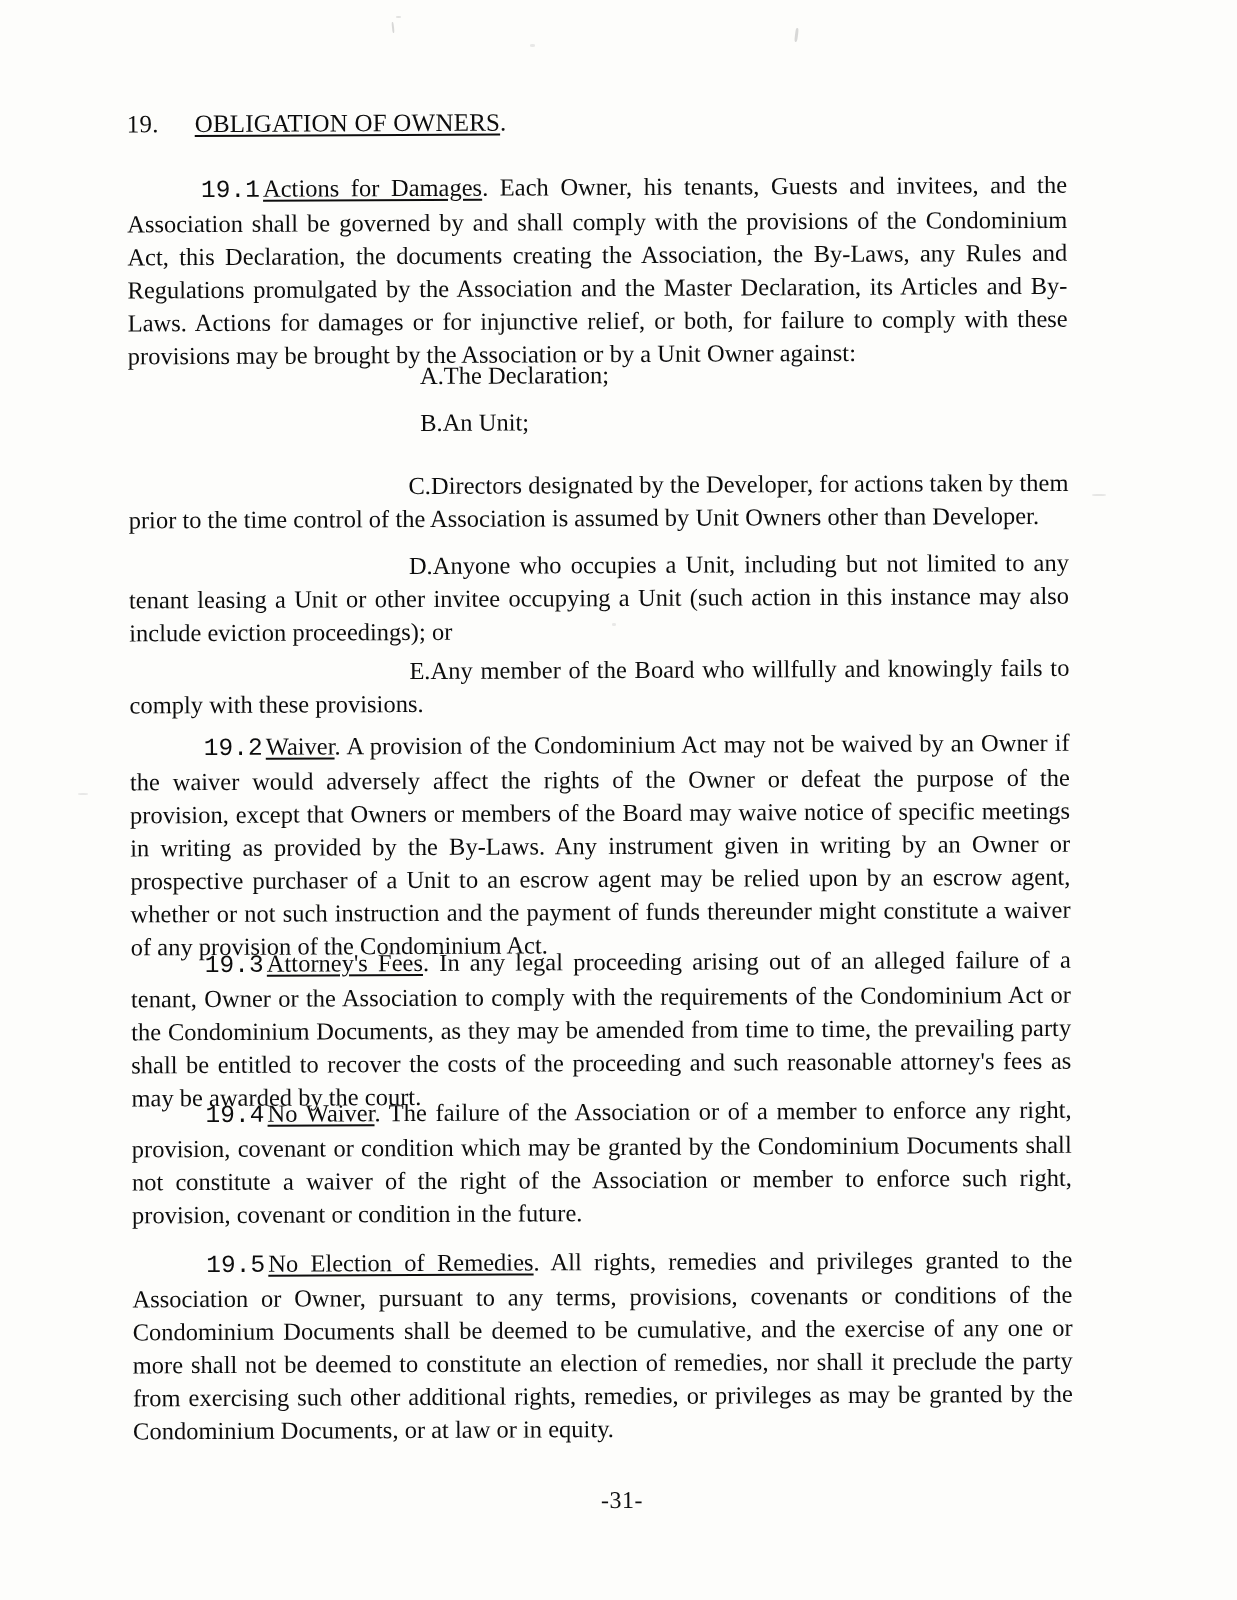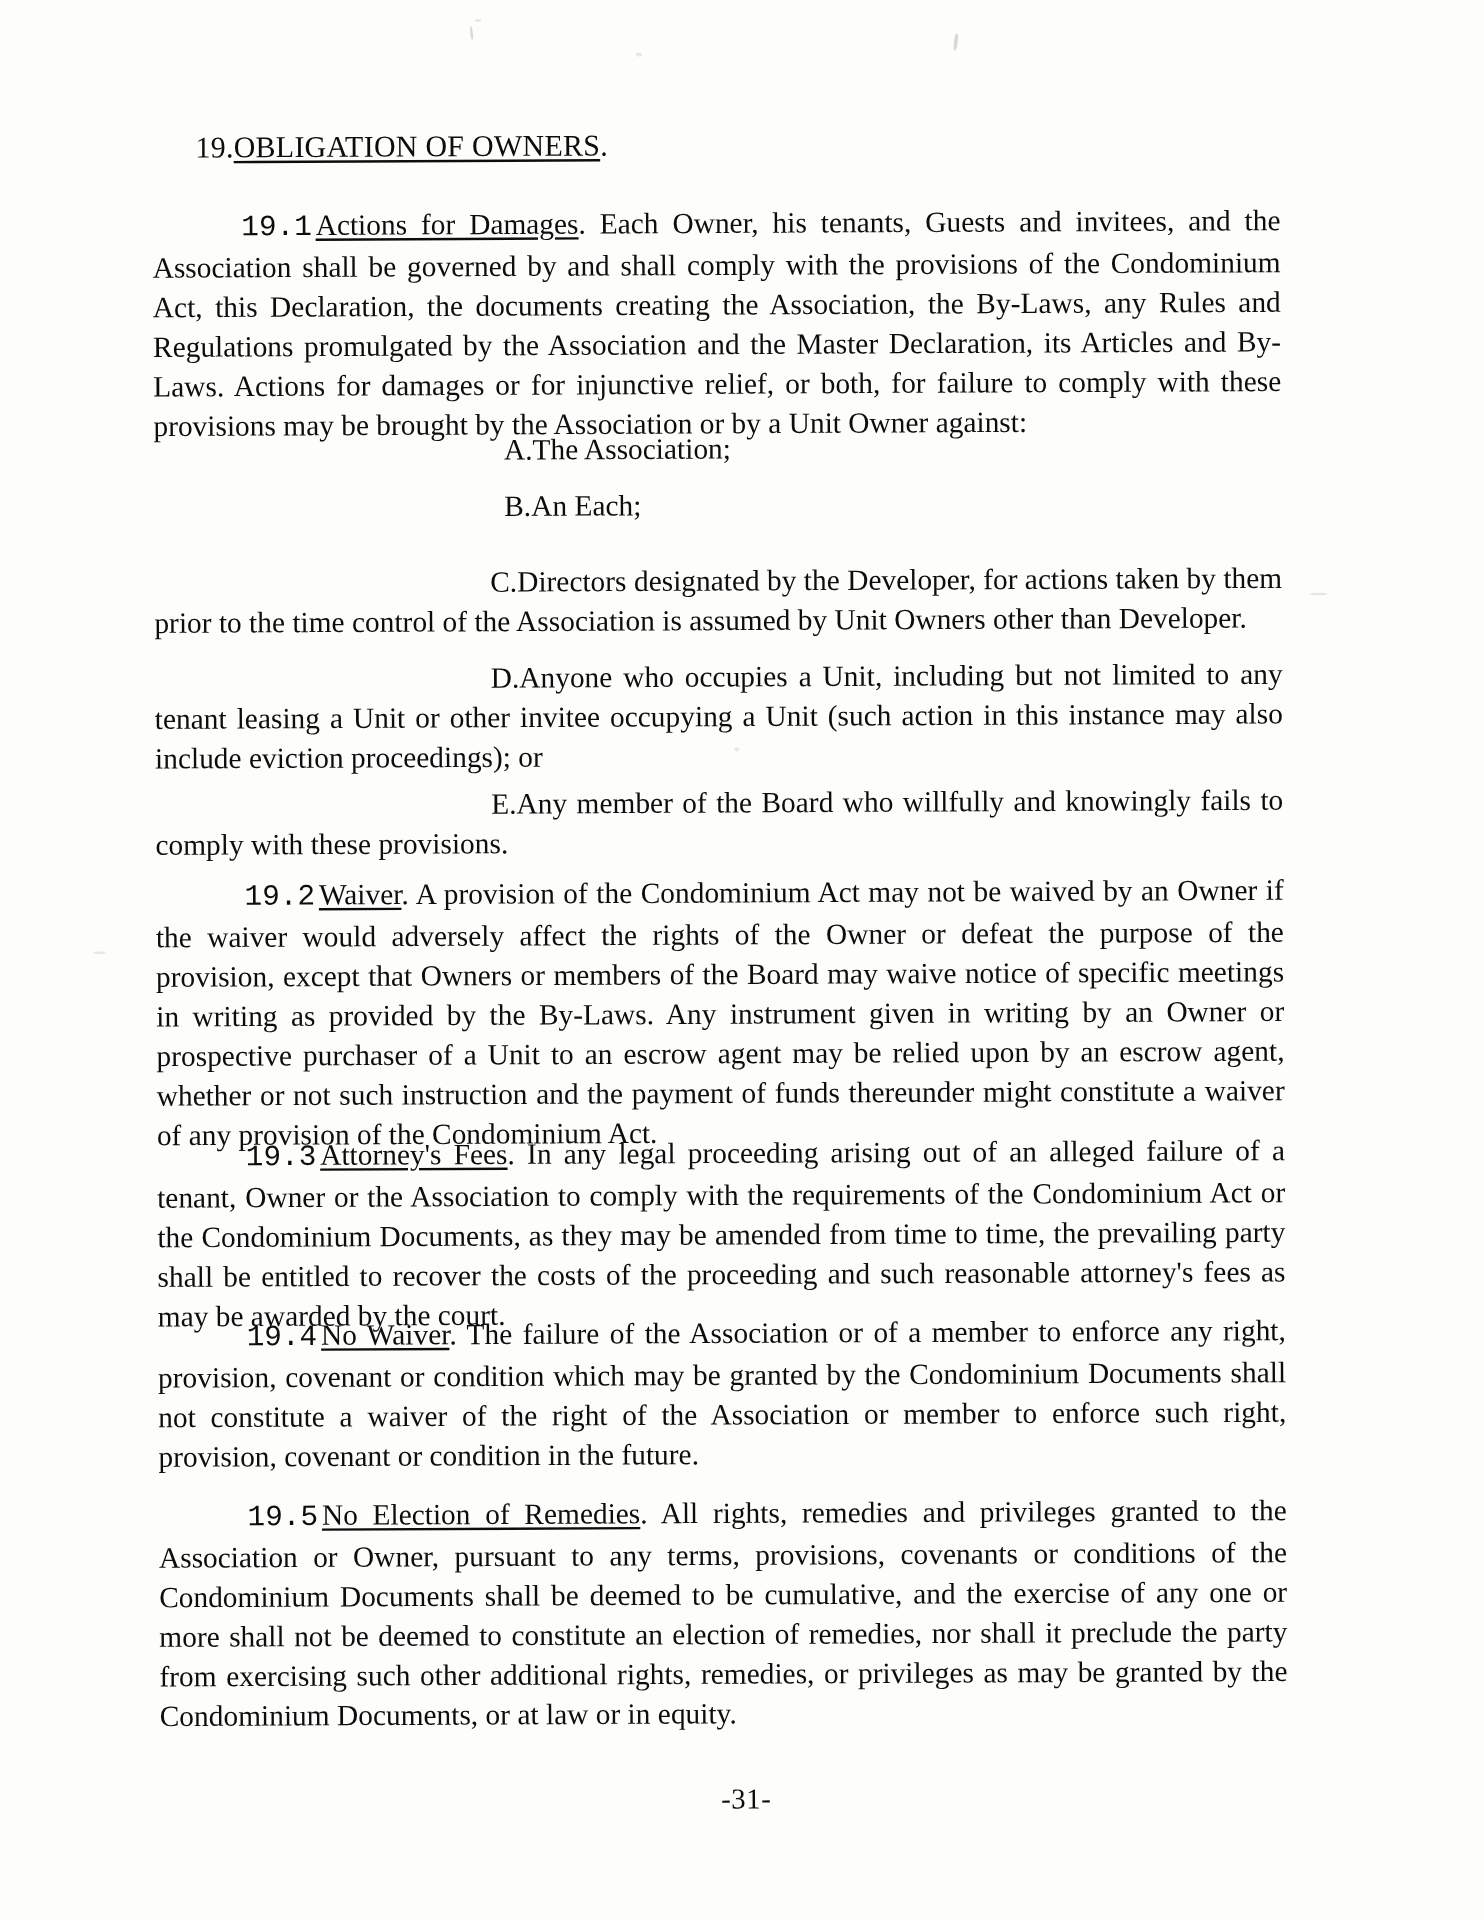--- a/index.html
+++ b/index.html
@@ -52,21 +52,20 @@
     position: absolute;
     left: 130px;
     top: 108px;
     width: 940px;
     font-size: 25px;
     letter-spacing: .2px;
   }
   .heading-num {
     display: inline-block;
     width: 68px;
-    text-align: right;
   }
   .heading-title u {
     text-decoration: underline;
     text-underline-offset: 3px;
   }
 
   .block {
     position: absolute;
     left: 130px;
     width: 940px;
@@ -145,25 +144,25 @@
 
     <div class="heading-row">
       <span class="heading-num">19.</span><span class="heading-title"><u>OBLIGATION OF OWNERS</u><span>.</span></span>
     </div>
 
     <div class="block" id="p191">
       <span class="indent"></span><span class="secnum">19.1</span><span class="run-title">Actions for Damages</span><span>. Each Owner, his tenants, Guests and invitees, and the Association shall be governed by and shall comply with the provisions of the Condominium Act, this Declaration, the documents creating the Association, the By-Laws, any Rules and Regulations promulgated by the Association and the Master Declaration, its Articles and By-Laws. Actions for damages or for injunctive relief, or both, for failure to comply with these provisions may be brought by the Association or by a Unit Owner against:</span>
     </div>
 
     <div class="item short" id="itemA">
-      <span class="letter">A.</span><span>The Association;</span>
+      <span class="letter">A.</span><span>The Declaration;</span>
     </div>
 
     <div class="item short" id="itemB">
-      <span class="letter">B.</span><span>An Each;</span>
+      <span class="letter">B.</span><span>An Unit;</span>
     </div>
 
     <div class="item" id="itemC">
       <span class="letter">C.</span><span>Directors designated by the Developer, for actions taken by them prior to the time control of the Association is assumed by Unit Owners other than Developer.</span>
     </div>
 
     <div class="item" id="itemD">
       <span class="letter">D.</span><span>Anyone who occupies a Unit, including but not limited to any tenant leasing a Unit or other invitee occupying a Unit (such action in this instance may also include eviction proceedings); or</span>
     </div>
 

